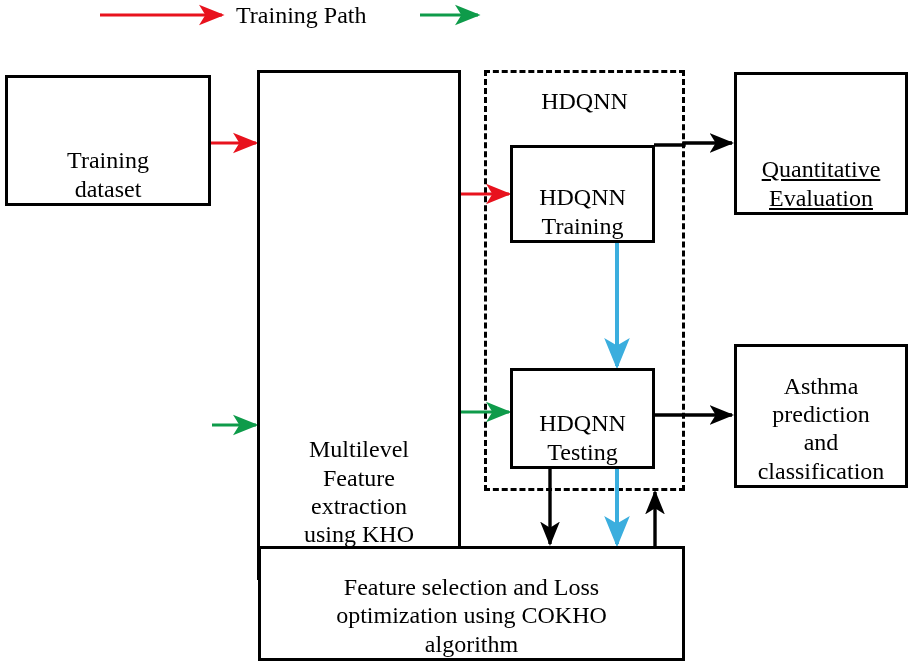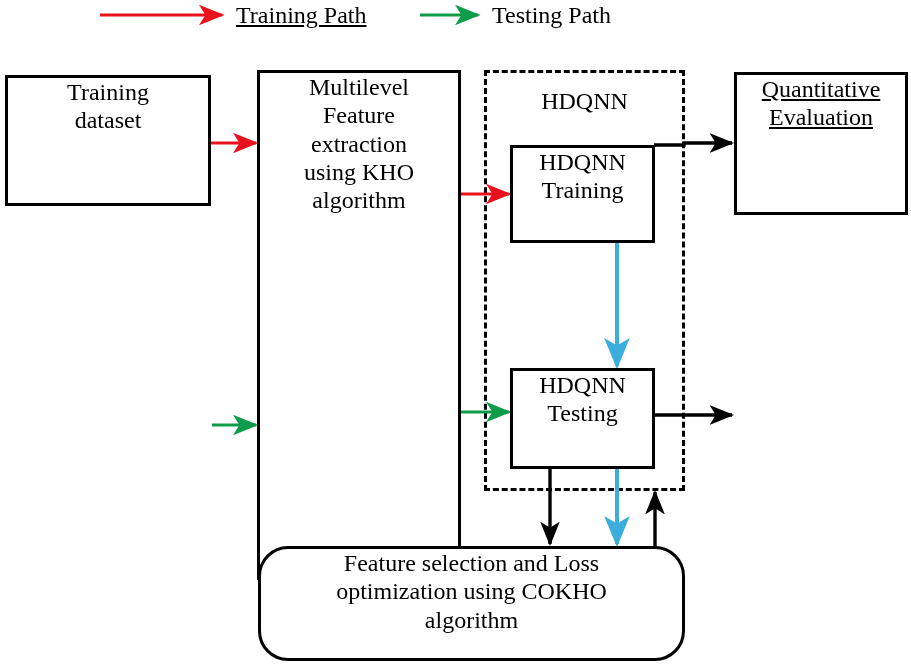--- a/index.html
+++ b/index.html
@@ -18,21 +18,21 @@
     height: 667px;
     background: #ffffff;
     overflow: hidden;
   }
   .box {
     position: absolute;
     border: 3px solid #000000;
     background: #ffffff;
     box-sizing: border-box;
     display: flex;
-    align-items: flex-start;
+    align-items: flex-end;
     justify-content: center;
     text-align: center;
     line-height: 1.18;
     z-index: 5;
   }
   .box .txt {
     display: block;
     white-space: pre-line;
     padding: 0 4px;
   }
@@ -105,22 +105,21 @@
 
     <line class="hit" x1="550" y1="469" x2="550" y2="544" stroke="#000000" stroke-width="3.4" marker-end="url(#ah-black)"></line>
 
     <line class="hit" x1="617" y1="469" x2="617" y2="544" stroke="#3BAEDE" stroke-width="4" marker-end="url(#ah-blue)"></line>
 
     <line class="hit" x1="655" y1="547" x2="655" y2="492" stroke="#000000" stroke-width="3.4" marker-end="url(#ah-black)"></line>
 
     <line class="hit" x1="358" y1="547" x2="358" y2="492" stroke="#000000" stroke-width="3.4" marker-end="url(#ah-black)"></line>
   </svg>
 
-  <div class="legend-label" style="left:236px; top:2px; font-size:24px;text-decoration:underline;">Training Path</div>
-  <div class="legend-label" style="left:492px; top:2px; font-size:24px;">Testing Path</div>
+  <div class="legend-label" style="left:236px; top:2px; font-size:24px;">Training Path</div>
 
   <div class="dashed-group" style="left:484px; top:70px; width:201px; height:421px;"></div>
   <div class="group-label" style="left:484px; top:88px; width:201px; font-size:24px;">HDQNN</div>
 
   <div class="box" style="left:5px; top:75px; width:206px; height:131px; font-size:24px;">
     <span class="txt">Training
 dataset</span>
   </div>
 
 
@@ -140,20 +139,26 @@
   <div class="box" style="left:510px; top:368px; width:145px; height:101px; font-size:24px;">
     <span class="txt">HDQNN
 Testing</span>
   </div>
 
   <div class="box" style="left:734px; top:72px; width:174px; height:143px; font-size:24px;text-decoration:underline;">
     <span class="txt">Quantitative
 Evaluation</span>
   </div>
 
+  <div class="box" style="left:734px; top:344px; width:174px; height:144px; font-size:24px;">
+    <span class="txt">Asthma
+prediction
+and
+classification</span>
+  </div>
 
-  <div class="box" style="left:258px; top:546px; width:427px; height:115px; font-size:24px;border-radius:30px;">
+  <div class="box" style="left:258px; top:546px; width:427px; height:115px; font-size:24px;">
     <span class="txt">Feature selection and Loss
 optimization using COKHO
 algorithm</span>
   </div>
 
 </div>
 
 </body></html>

